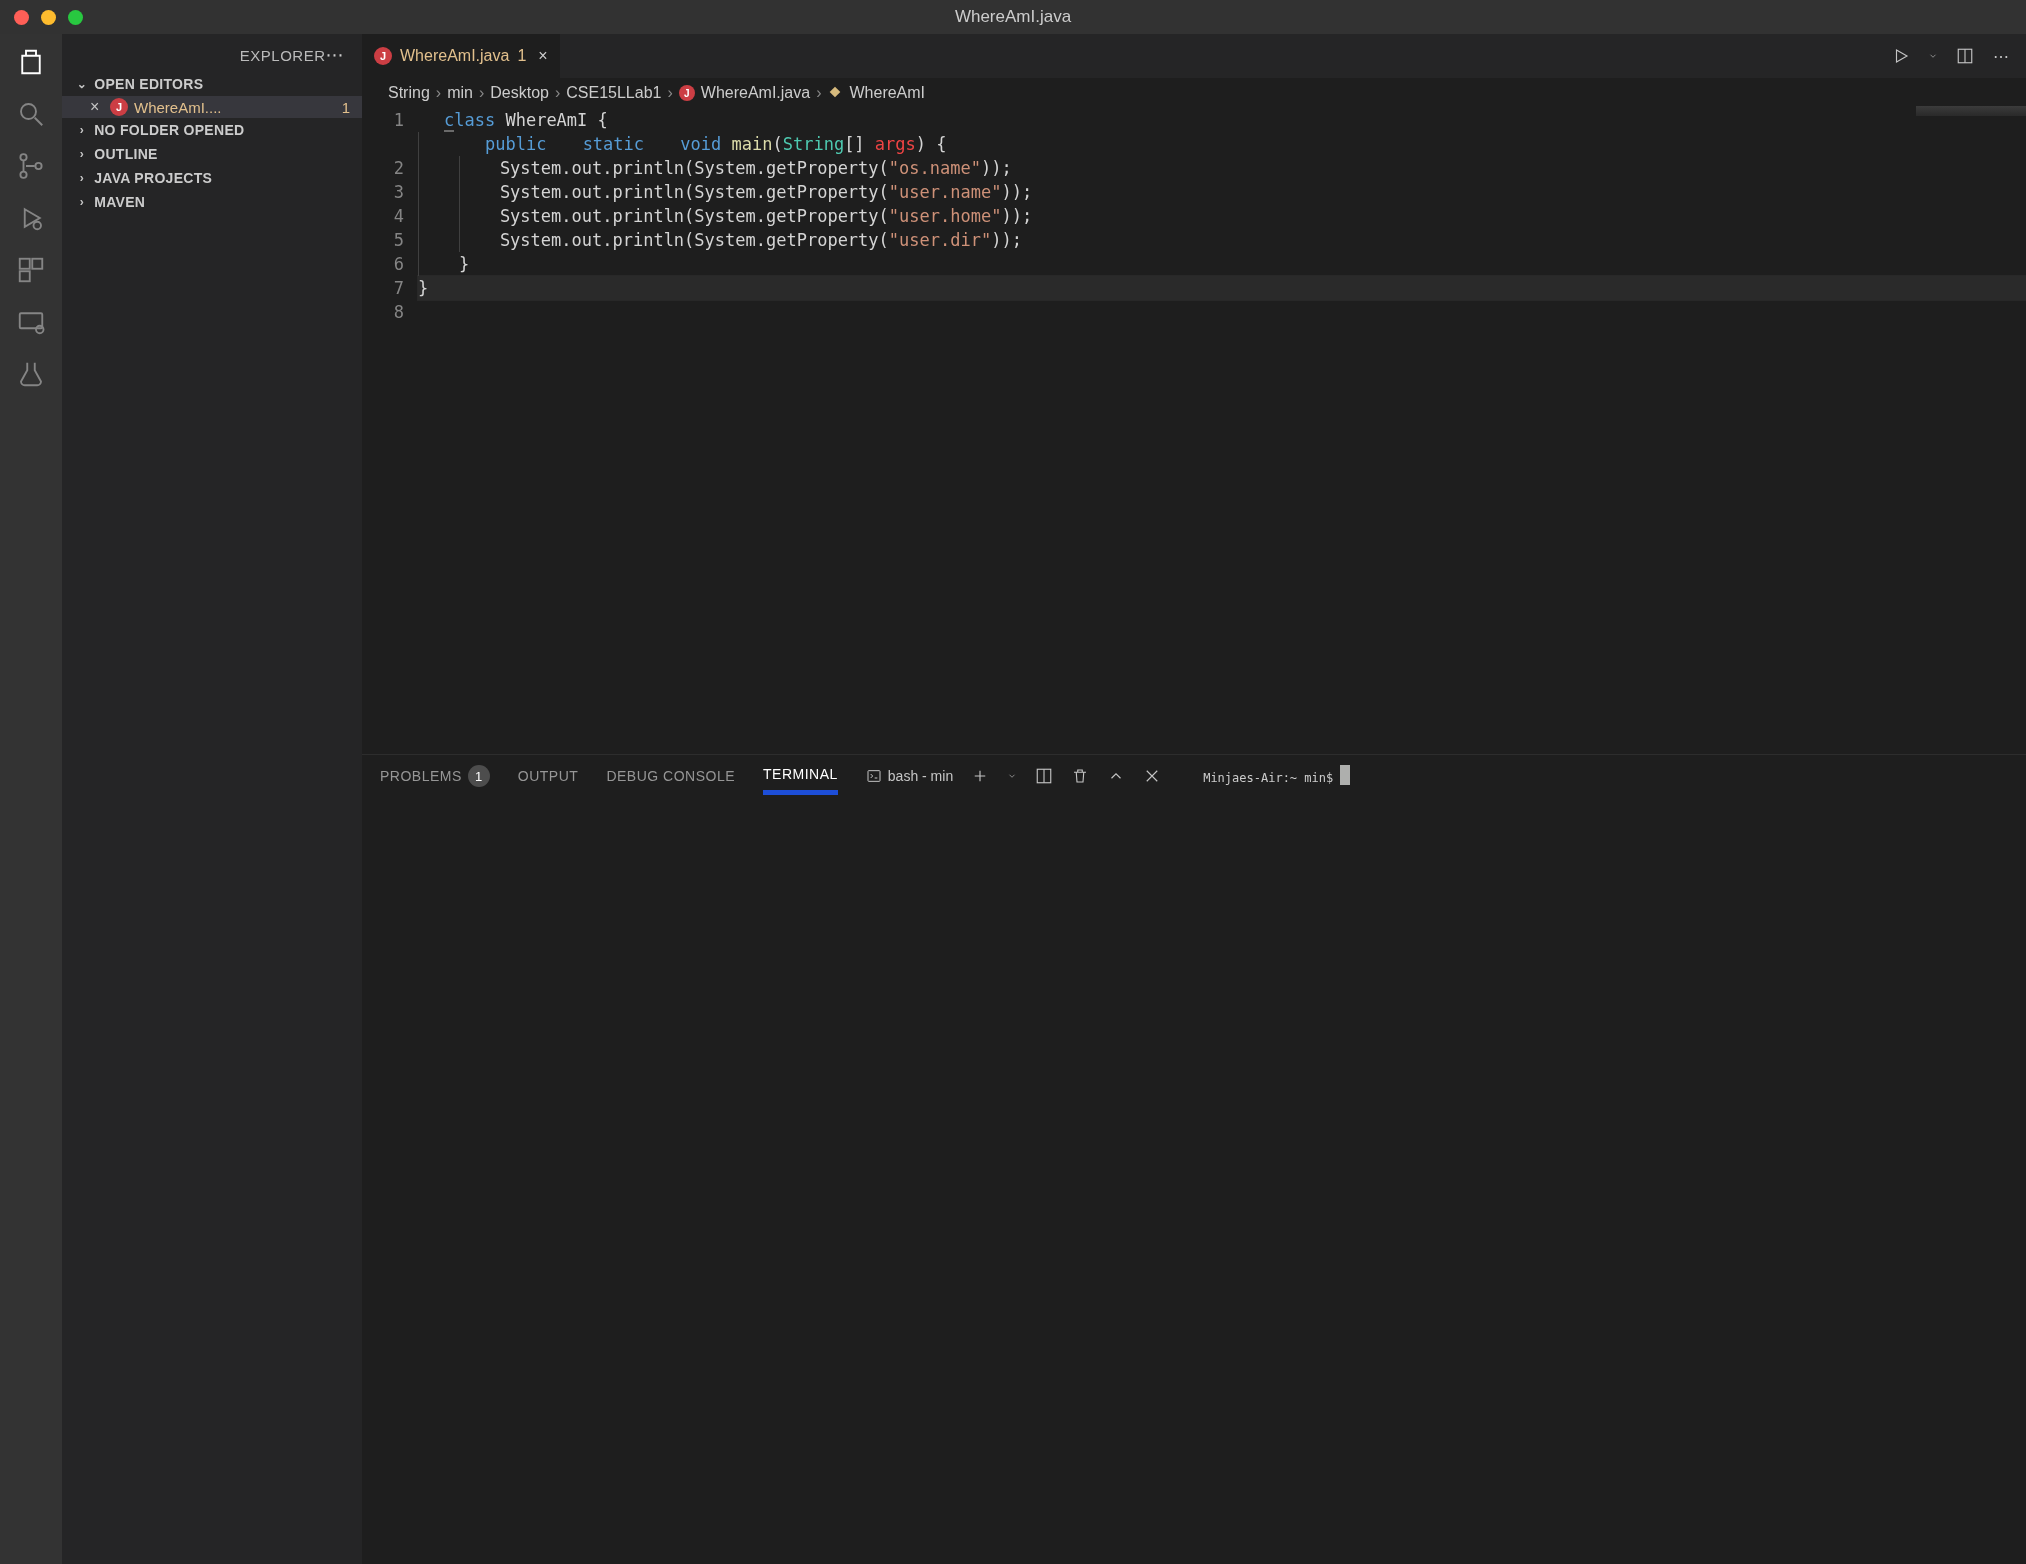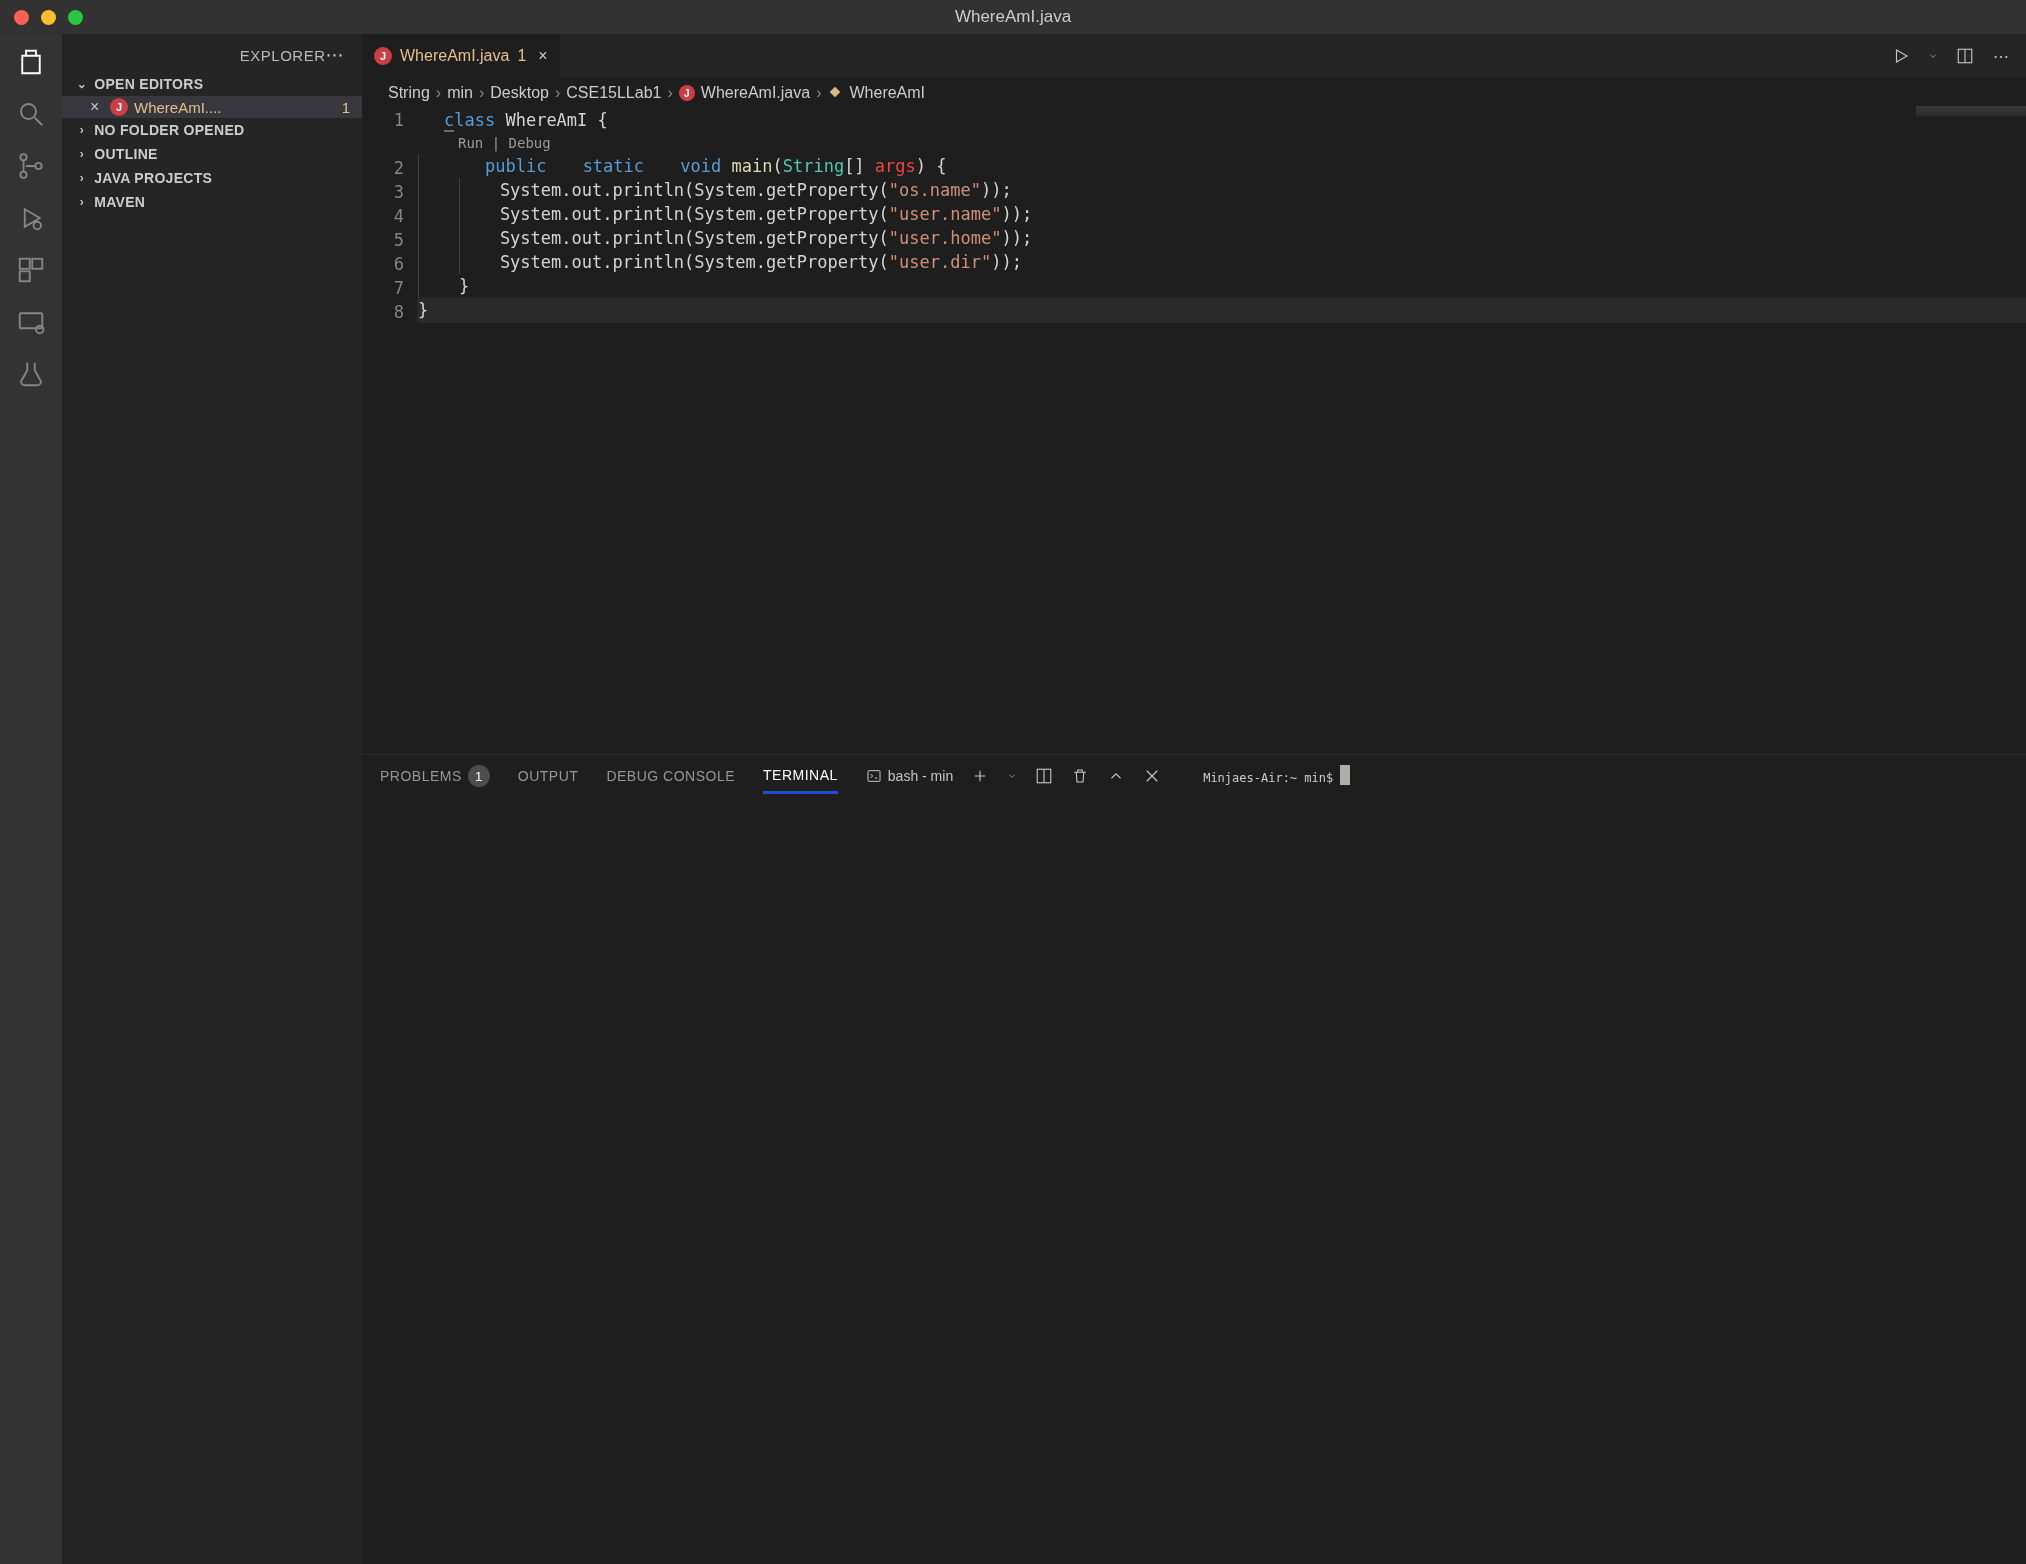--- a/index.html
+++ b/index.html
@@ -57,21 +57,21 @@
 .codelens-txt { color:#999; font-size:14px; padding-left:40px; height:22px; display:flex; align-items:center;}
 .kw{color:#569cd6;margin-left:26px;} .type{color:#4ec9b0;} .mtd{color:#dcdcaa;} .str{color:#ce9178;} .var{color:#ef4444;}
 .code .line.cur { background:#2a2a2a; outline:1px solid #282828; }
 
 .minimap { position:absolute; top:0; right:0; width:110px; height:10px; background:linear-gradient(#3b3b3b,#2a2a2a);}
 
 
 .panel { height:810px; background:#1e1e1e; border-top:1px solid #2d2d2d; display:flex; }
 .panel-tabs { display:flex; align-items:center; height:42px; padding:0 18px; font-size:14px; color:#969696; gap:28px;}
 .ptab { padding:8px 0; letter-spacing:0.5px;}
-.ptab.active { color:#fff; border-bottom:3px solid #1d4ed8;}
+.ptab.active { color:#fff; border-bottom:5px solid #1d4ed8;}
 .ptab .badge { display:inline-flex; align-items:center; justify-content:center; min-width:22px;height:22px;border-radius:11px;background:#4d4d4d;color:#fff;font-size:13px;margin-left:6px;}
 .panel-actions { margin-left:auto; display:flex; align-items:center; gap:18px; color:#c5c5c5;}
 .term-label { display:flex; align-items:center; gap:6px;}
 .term-body { flex:1; font-family:Menlo,Consolas,monospace; font-size:12px; color:#ccc; padding:10px 24px;}
 .cursor { display:inline-block; width:10px; height:20px; background:#aeafad; vertical-align:-3px;}
 </style>
 </head>
 <body>
 
 <div class="titlebar">
@@ -203,21 +203,20 @@
           <div>2</div>
           <div>3</div>
           <div>4</div>
           <div>5</div>
           <div>6</div>
           <div>7</div>
           <div>8</div>
         </div>
       <div class="code" id="code">
           <div class="line"><span class="kw"><span style="border-bottom:2px solid #6a6a6a;">c</span>lass</span> WhereAmI {</div>
-          <div class="codelens-txt">Run | Debug</div>
           <div class="line" style="position: relative;">    <span class="kw">public</span> <span class="kw">static</span> <span class="kw">void</span> <span class="mtd">main</span>(<span class="type">String</span>[] <span class="var">args</span>) {<span style="position: absolute; left: 0px; top: 0px; bottom: 0px; border-left: 1px solid rgb(64, 64, 64);"></span></div>
           <div class="line" style="position: relative;">        System.out.println(System.getProperty(<span class="str">"os.name"</span>));<span style="position: absolute; left: 0px; top: 0px; bottom: 0px; border-left: 1px solid rgb(64, 64, 64);"></span><span style="position: absolute; left: 40.8px; top: 0px; bottom: 0px; border-left: 1px solid rgb(64, 64, 64);"></span></div>
           <div class="line" style="position: relative;">        System.out.println(System.getProperty(<span class="str">"user.name"</span>));<span style="position: absolute; left: 0px; top: 0px; bottom: 0px; border-left: 1px solid rgb(64, 64, 64);"></span><span style="position: absolute; left: 40.8px; top: 0px; bottom: 0px; border-left: 1px solid rgb(64, 64, 64);"></span></div>
           <div class="line" style="position: relative;">        System.out.println(System.getProperty(<span class="str">"user.home"</span>));<span style="position: absolute; left: 0px; top: 0px; bottom: 0px; border-left: 1px solid rgb(64, 64, 64);"></span><span style="position: absolute; left: 40.8px; top: 0px; bottom: 0px; border-left: 1px solid rgb(64, 64, 64);"></span></div>
           <div class="line" style="position: relative;">        System.out.println(System.getProperty(<span class="str">"user.dir"</span>));<span style="position: absolute; left: 0px; top: 0px; bottom: 0px; border-left: 1px solid rgb(64, 64, 64);"></span><span style="position: absolute; left: 40.8px; top: 0px; bottom: 0px; border-left: 1px solid rgb(64, 64, 64);"></span></div>
           <div class="line" style="position: relative;">    }<span style="position: absolute; left: 0px; top: 0px; bottom: 0px; border-left: 1px solid rgb(64, 64, 64);"></span></div>
           <div class="line cur">}</div>
         </div>
       <div class="minimap"></div>
     </div>

